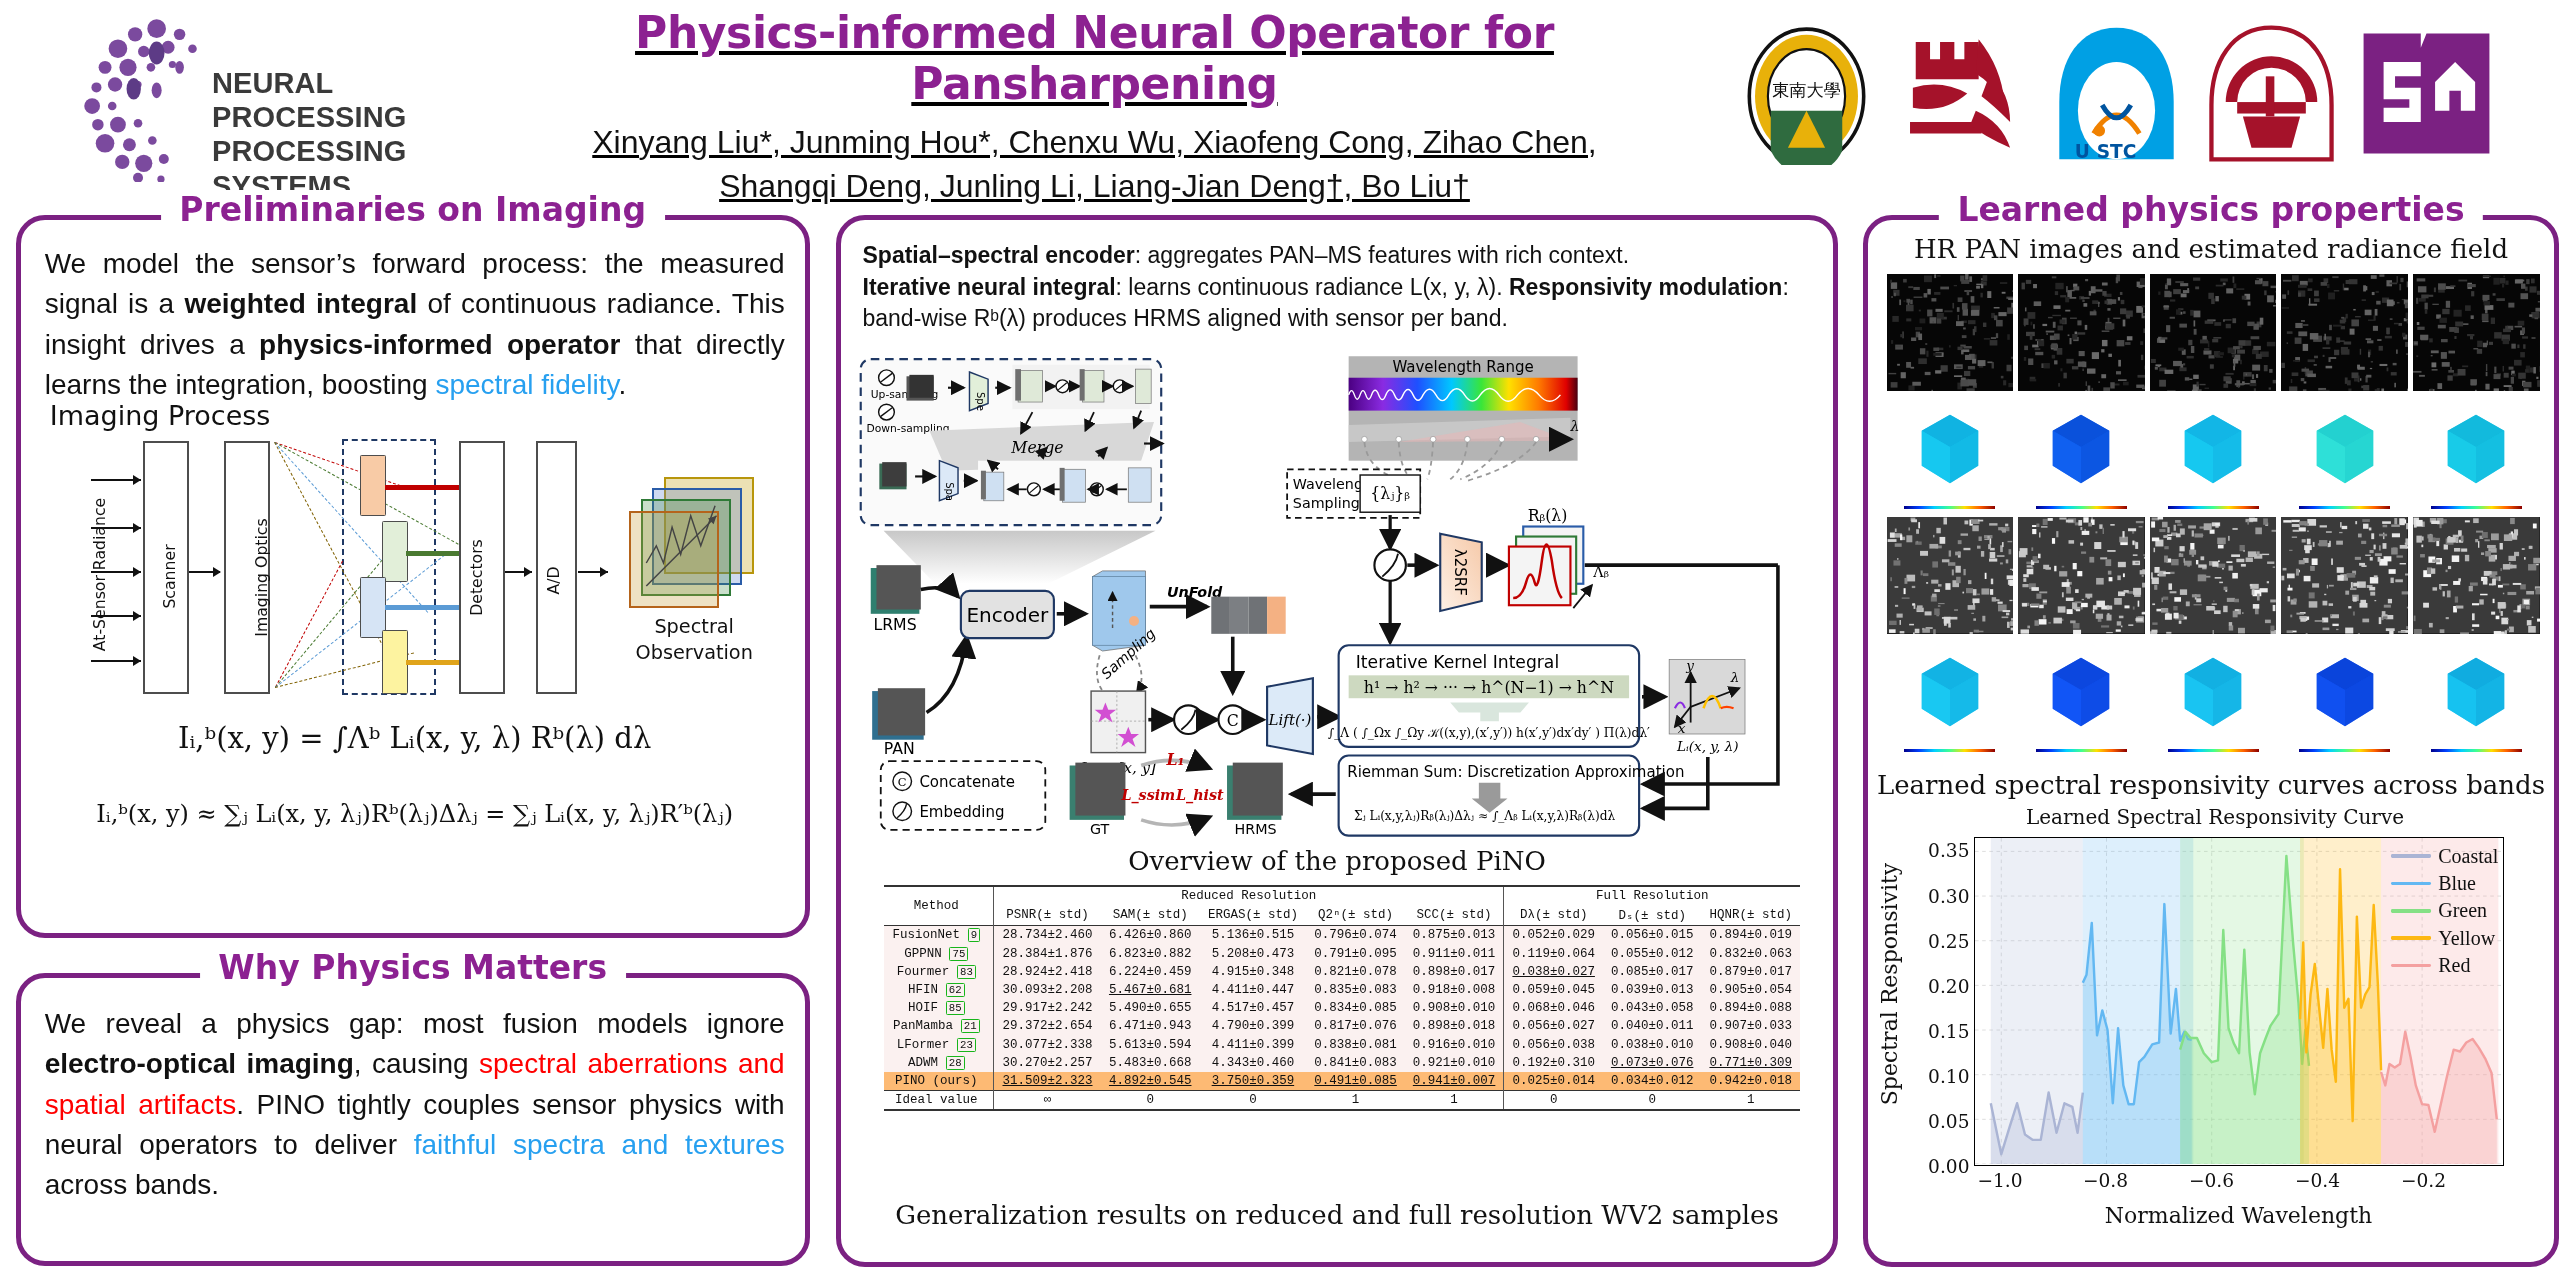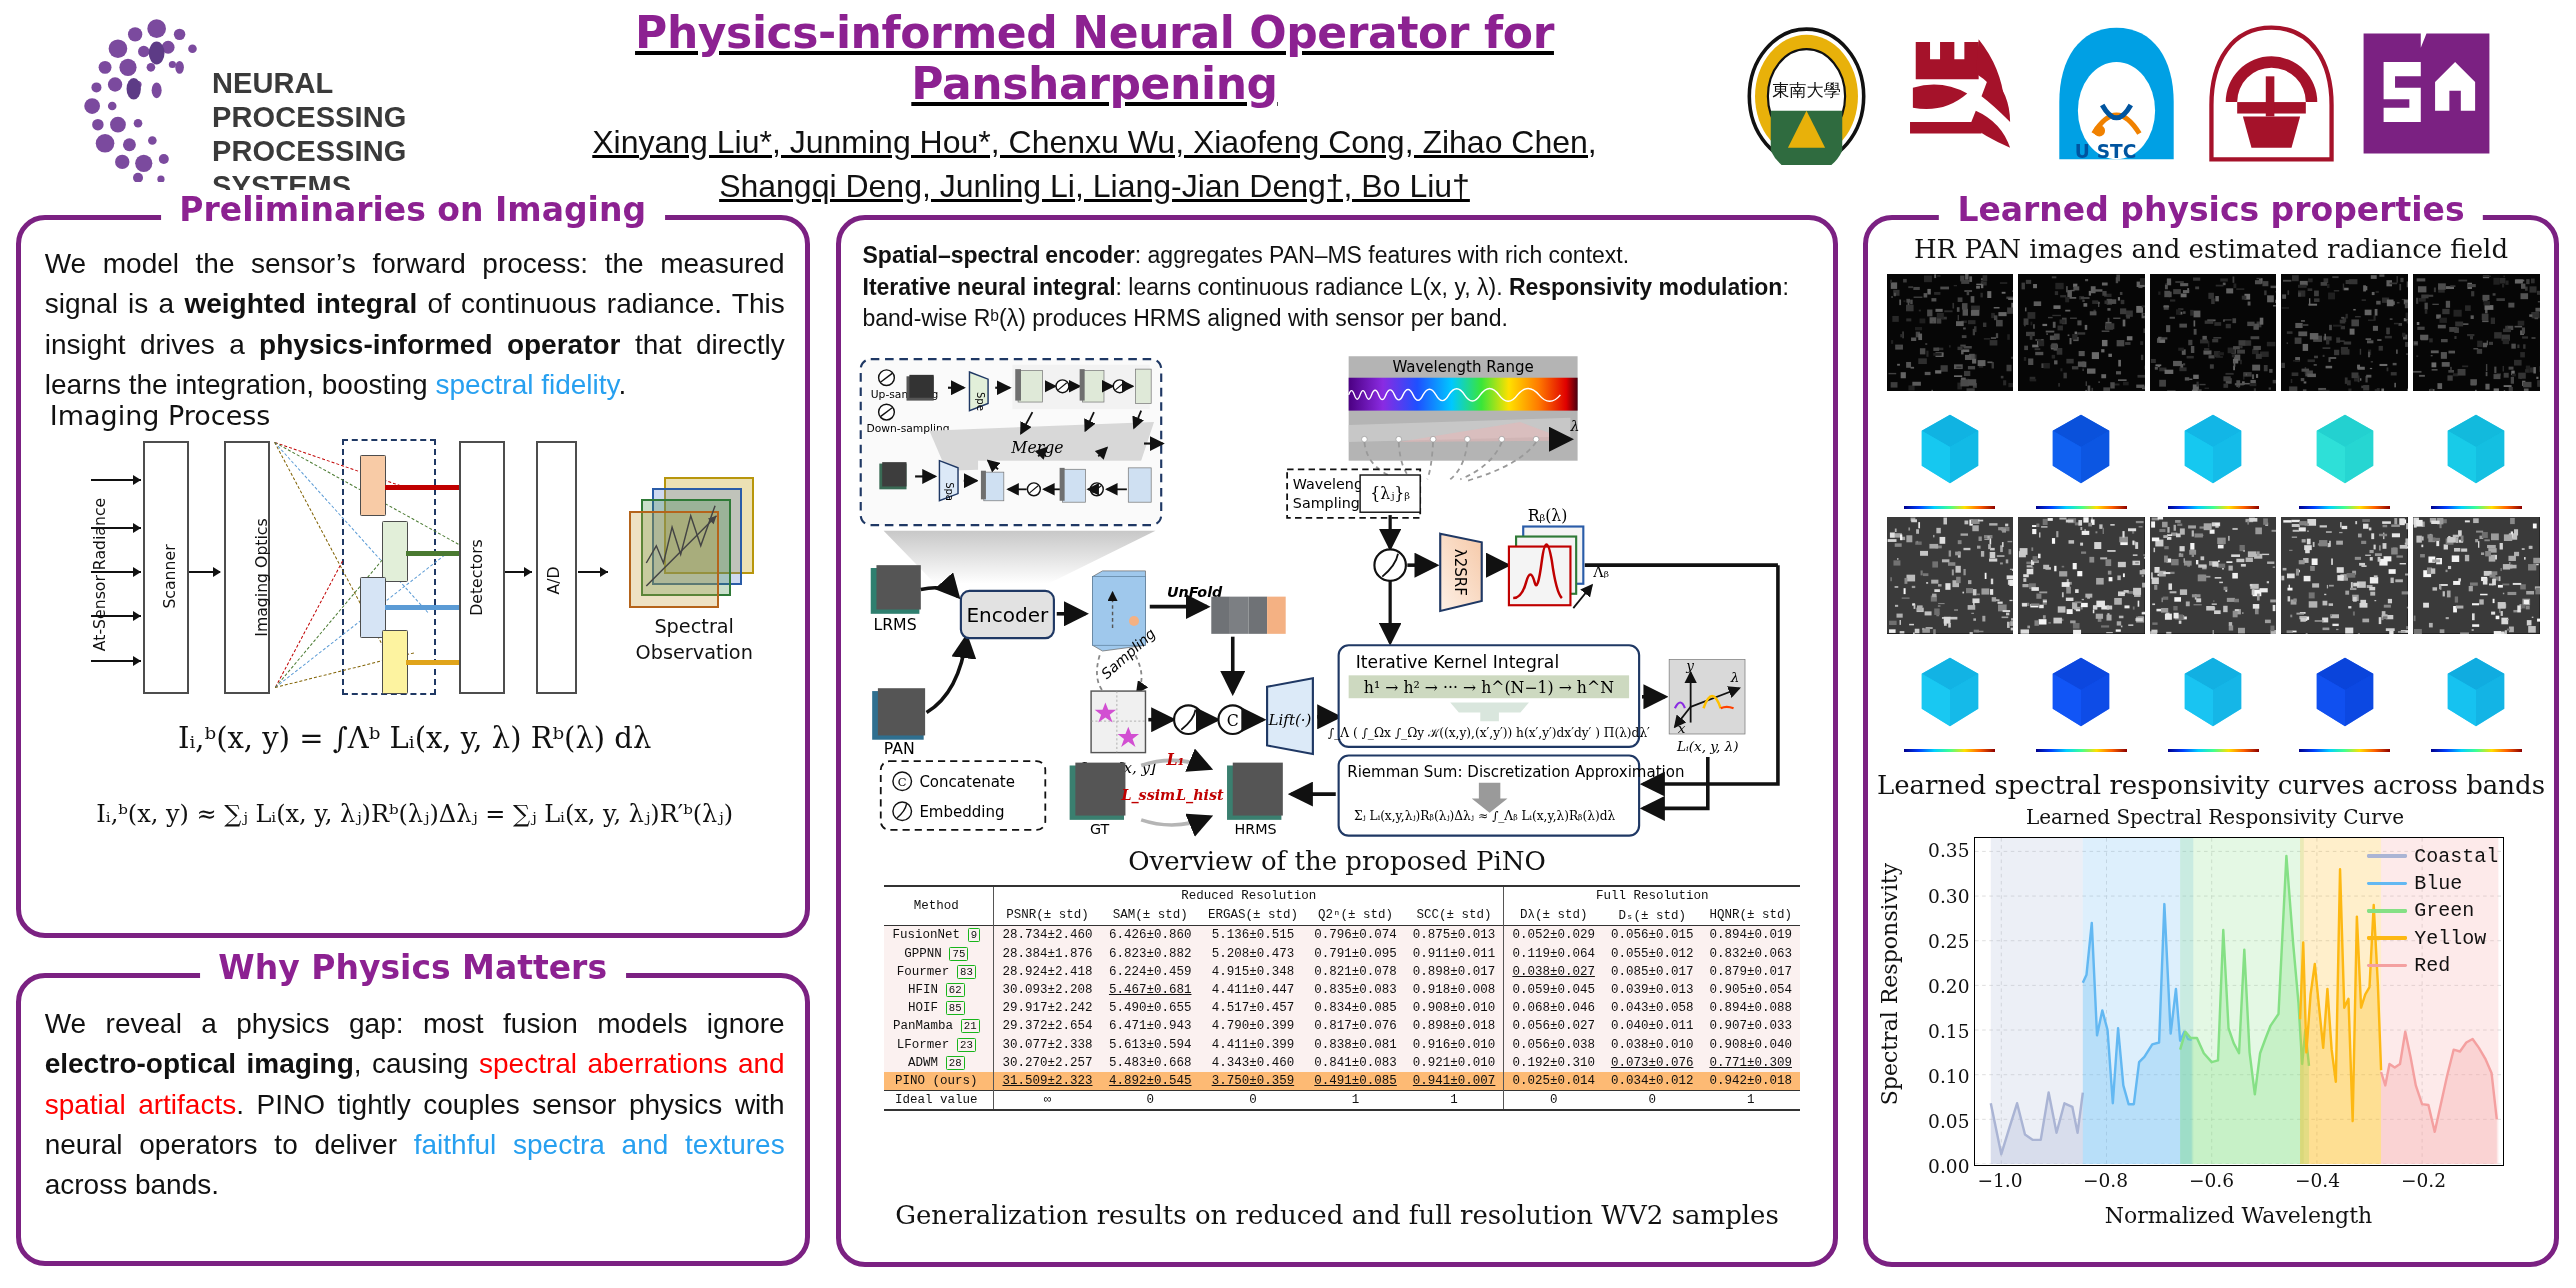--- a/index.html
+++ b/index.html
@@ -93,21 +93,21 @@
   .ylab{position:absolute;left:-13px;top:179px;transform:rotate(-90deg) translate(-50%,0);transform-origin:left top;
         font-family:"DejaVu Serif",serif;font-size:22px;color:#111;white-space:nowrap;}
   .xlab{position:absolute;left:84px;top:398px;width:530px;text-align:center;font-family:"DejaVu Serif",serif;font-size:22px;color:#111;}
   .ytick{position:absolute;right:0;transform:translateY(-50%);font-family:"DejaVu Serif",serif;font-size:18.6px;color:#111;}
   .yticks{position:absolute;left:0;top:31.5px;width:80px;height:329px;}
   .xticks{position:absolute;left:84px;top:365px;width:530px;height:29px;}
   .xtick{position:absolute;transform:translateX(-50%);font-family:"DejaVu Serif",serif;font-size:18.6px;color:#111;}
   .legend{position:absolute;right:4.3px;top:7.2px;}
   .leg-row{display:flex;align-items:center;gap:7.2px;margin-bottom:4.3px;}
   .leg-line{width:40px;height:3.6px;border-radius:1.4px;}
-  .leg-label{font-family:Liberation Mono, monospace;font-size:20px;color:#111;}
+  .leg-label{font-family:Liberation Serif, serif;font-size:20px;color:#111;}
 </style>
 </head>
 <body>
 
 <div class="poster">
 
   <div class="header">
 
     <div class="nips-logo">
       <svg class="nips-mark" viewBox="0 0 230 240">

